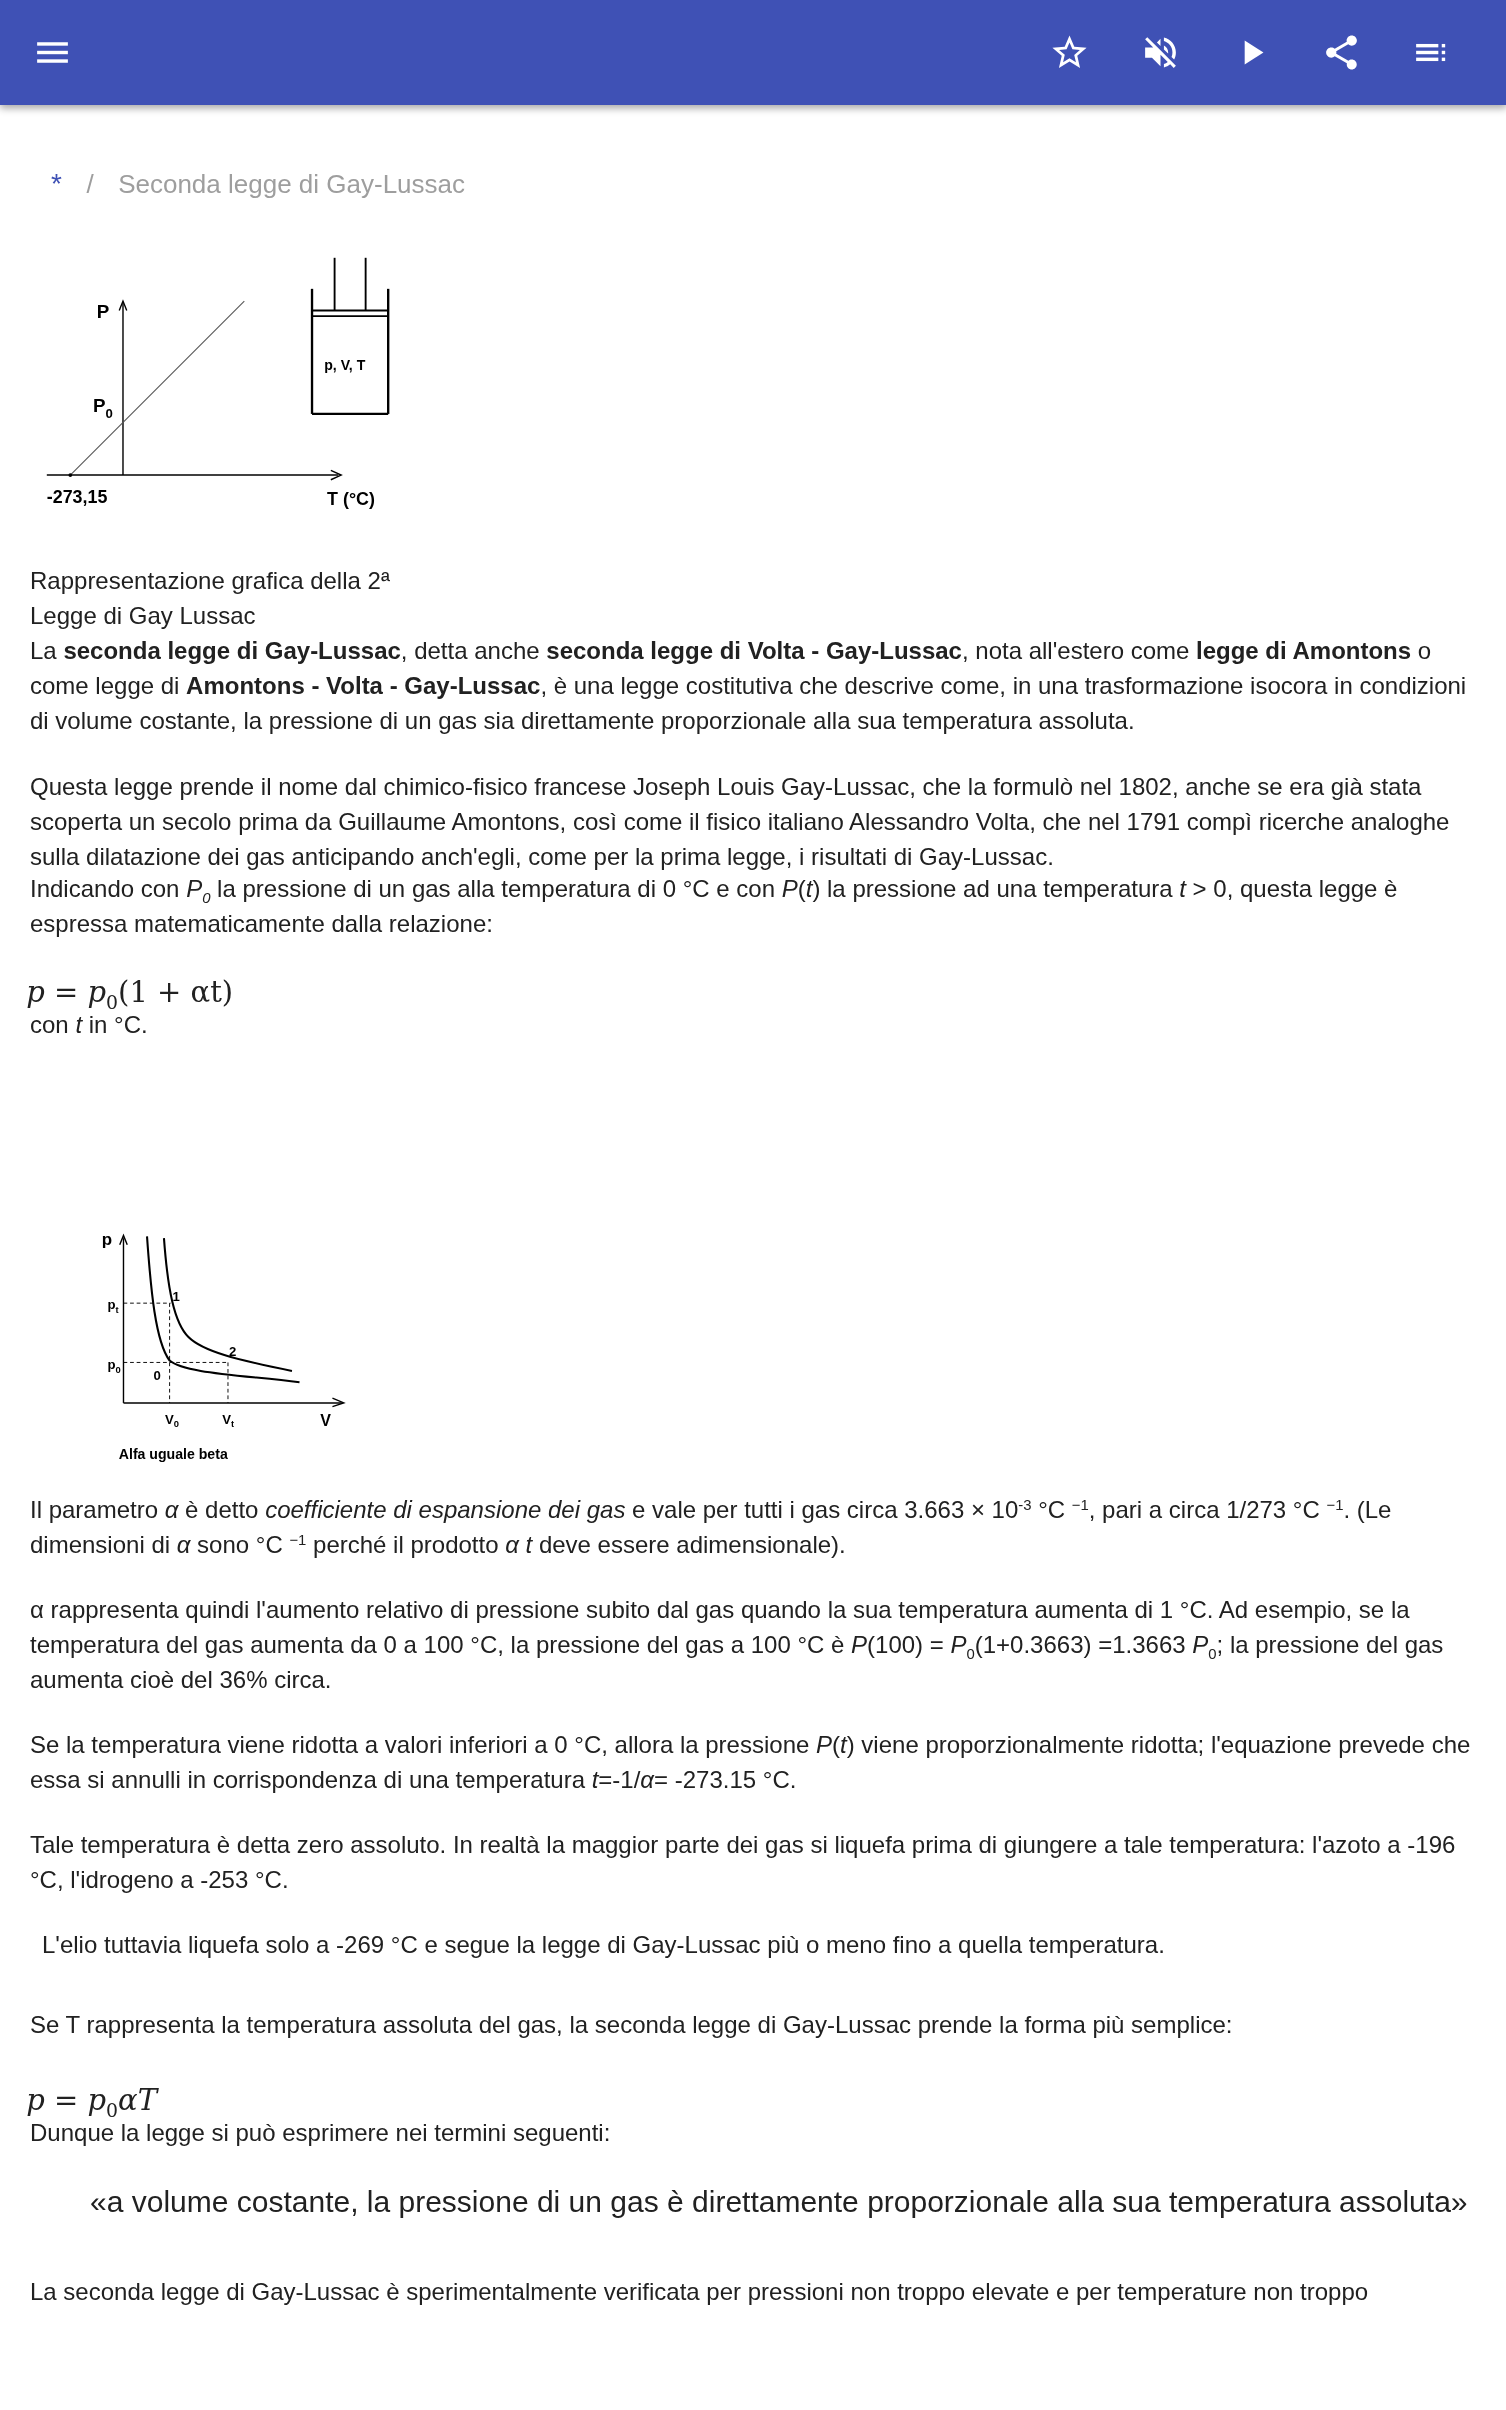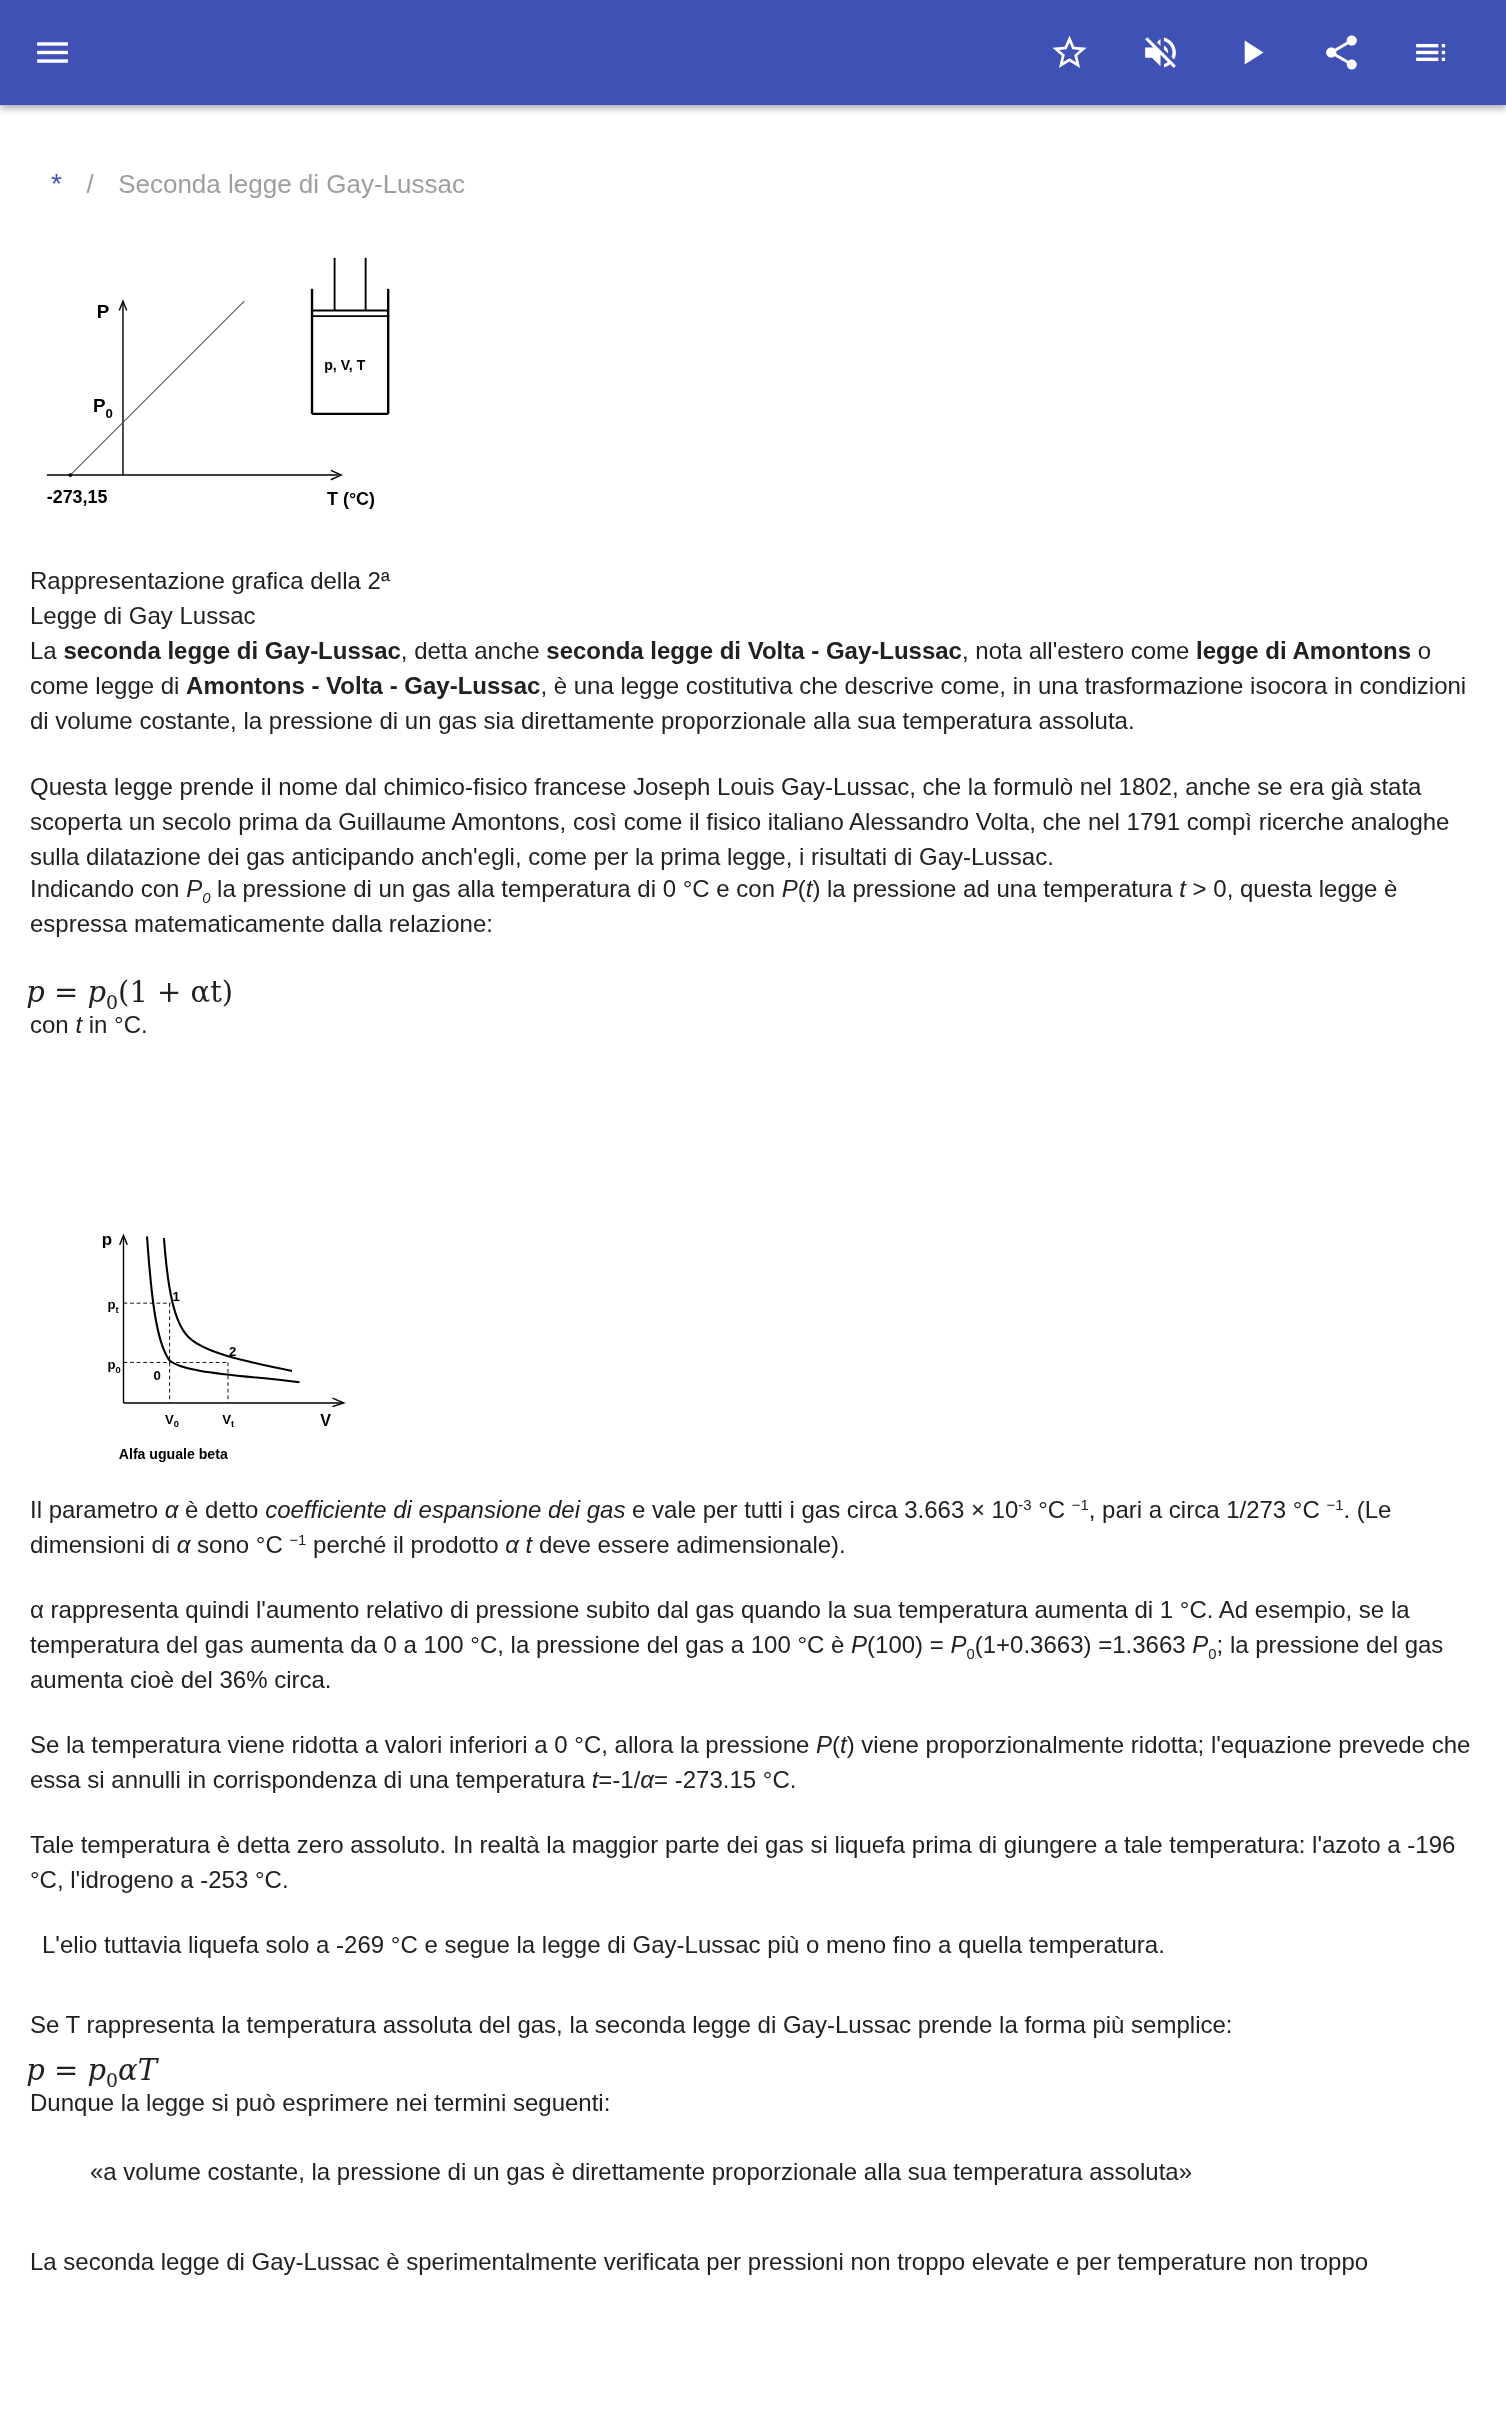--- a/index.html
+++ b/index.html
@@ -24,21 +24,21 @@
     display:flex; align-items:center;
   }
   .breadcrumb .home { color:#3F51B5; font-size:28px; margin-right:24.5px; cursor:pointer; }
   .breadcrumb .sep { margin-right:24.5px; }
   .content { position:absolute; left:30px; width:1450px; }
   .text { font-size:24px; line-height:35px; margin:0; }
   .heading { font-size:36px; font-weight:700; line-height:45px; margin:0; color:#212121; }
   .math { font-family:"DejaVu Serif", serif; font-style:italic; font-size:29px; line-height:38px; }
   .math .up { font-style:normal; }
   .math sub { font-size:0.65em; font-style:normal; }
-  .quote { font-size:24px; line-height:32px; margin:0; padding-left:60px; }
+  .quote { font-size:30px; line-height:32px; margin:0; padding-left:60px; }
   sup { font-size:0.62em; vertical-align:0.55em; line-height:0; }
   sub { font-size:0.62em; line-height:0; }
   .fig { position:absolute; }
 </style>
 </head>
 <body>
 
 <div class="appbar">
   <div class="icon" style="left:26px;">
     <svg viewBox="0 0 24 24">
@@ -143,20 +143,20 @@
   <text x="106" y="320" font-size="15">Alfa uguale beta</text>
 </svg>
 
 <div class="content" style="top:1492px;">
   <p class="text"><span>Il parametro </span><span style="font-style: italic;">α</span><span> è detto </span><span style="font-style: italic;">coefficiente di espansione dei gas</span><span> e vale per tutti i gas circa 3.663 × 10</span><sup>-3</sup><span> °C </span><sup>−1</sup><span>, pari a circa 1/273 °C </span><sup>−1</sup><span>. (Le dimensioni di </span><span style="font-style: italic;">α</span><span> sono °C </span><sup>−1</sup><span> perché il prodotto </span><span style="font-style: italic;">α t</span><span> deve essere adimensionale).</span></p>
   <p class="text" style="margin-top:30px;"><span>α rappresenta quindi l'aumento relativo di pressione subito dal gas quando la sua temperatura aumenta di 1 °C. Ad esempio, se la temperatura del gas aumenta da 0 a 100 °C, la pressione del gas a 100 °C è </span><span style="font-style: italic;">P</span><span>(100) = </span><span style="font-style: italic;">P</span><sub>0</sub><span>(1+0.3663) =1.3663 </span><span style="font-style: italic;">P</span><sub>0</sub><span>; la pressione del gas aumenta cioè del 36% circa.</span></p>
   <p class="text" style="margin-top:30px;"><span>Se la temperatura viene ridotta a valori inferiori a 0 °C, allora la pressione </span><span style="font-style: italic;">P</span><span>(</span><span style="font-style: italic;">t</span><span>) viene proporzionalmente ridotta; l'equazione prevede che essa si annulli in corrispondenza di una temperatura </span><span style="font-style: italic;">t</span><span>=-1/</span><span style="font-style: italic;">α</span><span>= -273.15 °C.</span></p>
   <p class="text" style="margin-top:30px;">Tale temperatura è detta zero assoluto. In realtà la maggior parte dei gas si liquefa prima di giungere a tale temperatura: l'azoto a -196 °C, l'idrogeno a -253 °C.</p>
   <p class="text" style="margin-top:30px;margin-left:12px;">L'elio tuttavia liquefa solo a -269 °C e segue la legge di Gay-Lussac più o meno fino a quella temperatura.</p>
   <p class="text" style="margin-top:45px;">Se T rappresenta la temperatura assoluta del gas, la seconda legge di Gay-Lussac prende la forma più semplice:</p>
-  <div class="math" style="margin-top:9px; margin-left:-3.8px;">
+  <div class="math" style="margin-top:39px; margin-left:-3.8px;">
     <span>p</span><span class="up"> = </span><span>p</span><sub>0</sub><span>αT</span>
   </div>
   <p class="text" style="margin-top:-3.8px;">Dunque la legge si può esprimere nei termini seguenti:</p>
   <p class="quote" style="margin-top:36px;">«a volume costante, la pressione di un gas è direttamente proporzionale alla sua temperatura assoluta»</p>
   <p class="text" style="margin-top:56px;">La seconda legge di Gay-Lussac è sperimentalmente verificata per pressioni non troppo elevate e per temperature non troppo</p>
 </div>
 
 
 </body></html>

